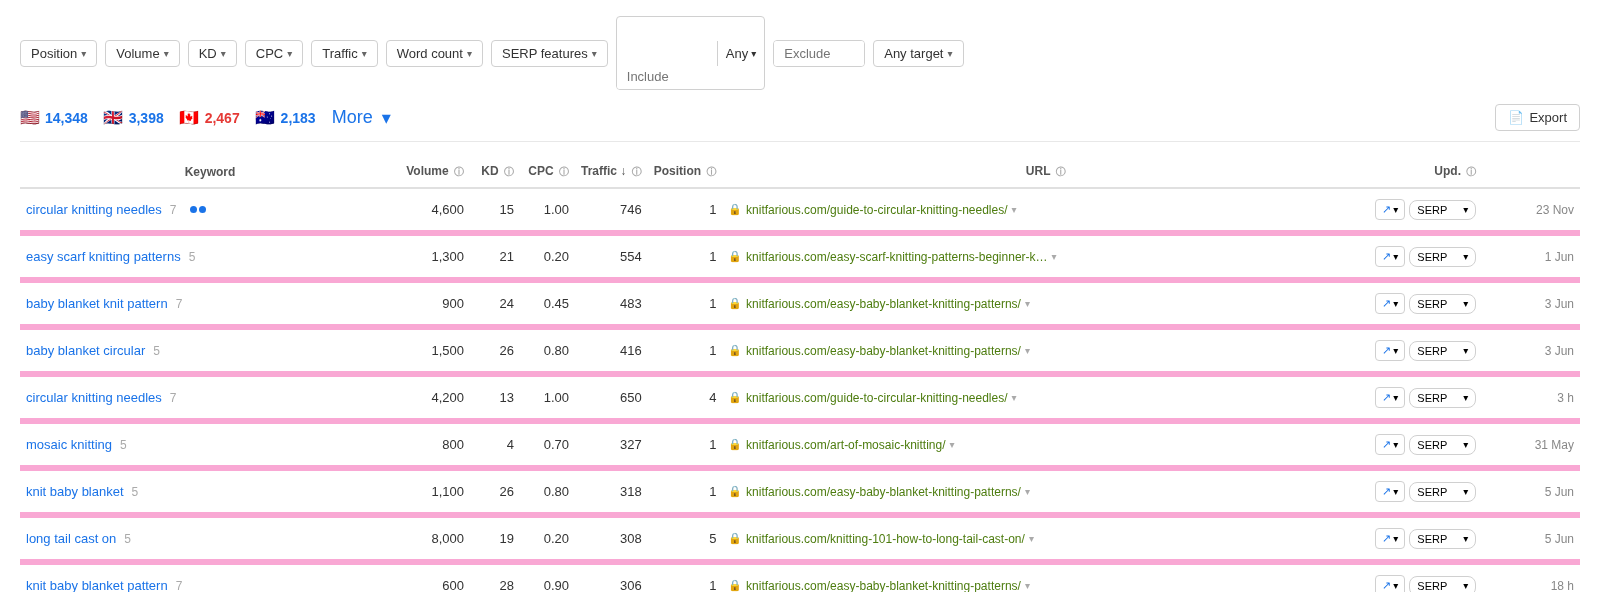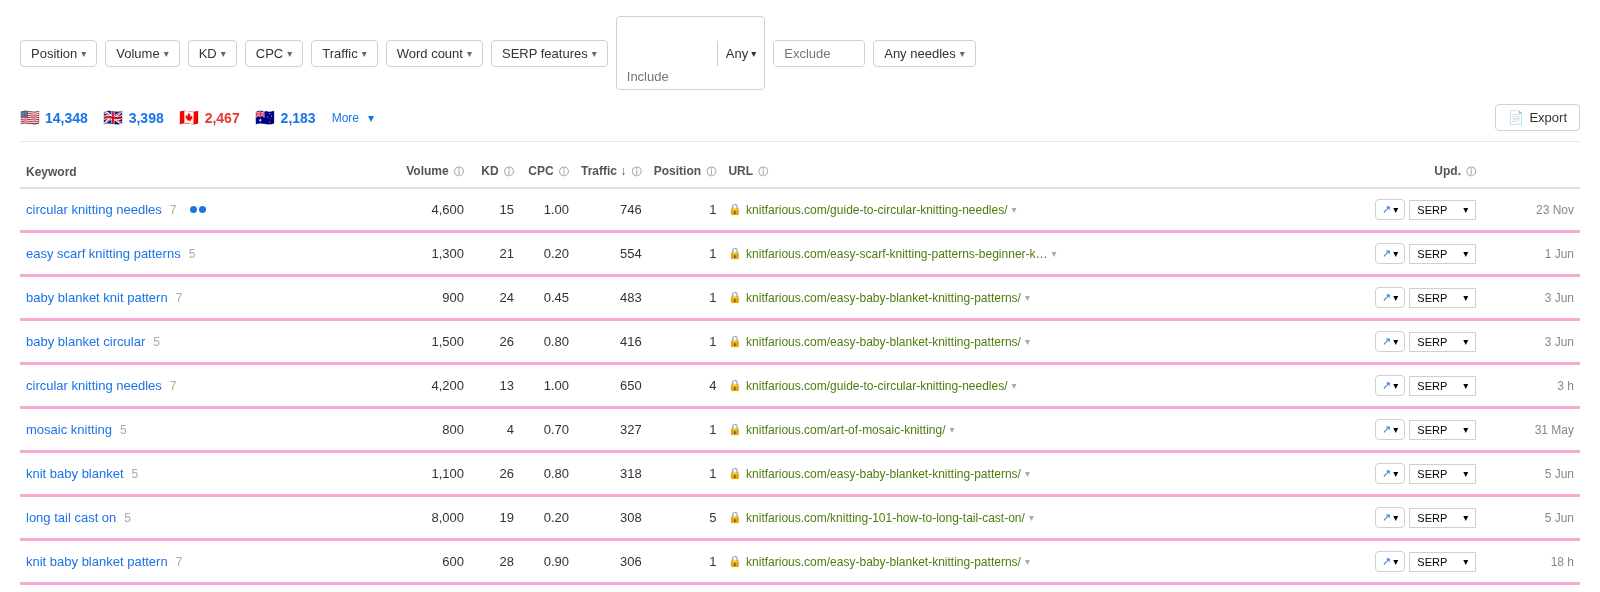--- a/index.html
+++ b/index.html
@@ -42,47 +42,47 @@
     }
     .exclude-field input {
       border: none; outline: none; padding: 5px 10px; font-size: 13px; color: #999; width: 90px;
     }
     
     .stats-row { display: flex; align-items: center; gap: 16px; margin-bottom: 14px; padding-bottom: 10px; border-bottom: 1px solid #e8e8e8; }
     .stat-item { display: flex; align-items: center; gap: 5px; }
     .flag { font-size: 16px; }
     .stat-count { color: #1a73e8; font-weight: 600; font-size: 14px; text-decoration: none; cursor: pointer; }
     .stat-count.red { color: #e53935; }
-    .more-btn { color: #1a73e8; cursor: pointer; display: flex; align-items: center; gap: 9px; font-size: 12px; }
+    .more-btn { color: #1a73e8; cursor: pointer; display: flex; align-items: center; gap: 9px; font-size: 18px; }
     .export-btn { margin-left: auto; display: flex; align-items: center; gap: 5px; color: #333; cursor: pointer; font-size: 13px; border: 1px solid #d0d0d0; border-radius: 4px; padding: 5px 12px; }
     
     table { width: 100%; border-collapse: collapse; }
     thead tr { border-bottom: 2px solid #e0e0e0; }
-    thead th { padding: 8px 6px; text-align: left; font-weight: 600; font-size: 12px; color: #555; white-space: nowrap; }
+    thead th { padding: 8px 6px; text-align: center; font-weight: 600; font-size: 12px; color: #555; white-space: nowrap; }
     thead th .sort-icon { font-size: 10px; color: #aaa; margin-left: 2px; }
     
-    tbody tr { border-bottom: 3px solid #f9a8d4; }
+    tbody tr { border-bottom: 6px solid #f9a8d4; }
     tbody td { padding: 10px 6px; vertical-align: middle; font-size: 13px; }
     
     .keyword-cell { display: flex; align-items: center; gap: 8px; }
     .keyword-link { color: #1a73e8; text-decoration: none; font-size: 13px; }
     .word-count-badge { color: #aaa; font-size: 12px; min-width: 12px; }
     
     .num-cell { text-align: right; color: #333; }
     .traffic-cell { text-align: right; font-weight: 500; }
     
     .url-cell { display: flex; align-items: center; gap: 4px; max-width: 380px; }
     .lock-icon { color: #4caf50; font-size: 11px; }
     .url-link { color: #4d7c0f; text-decoration: none; font-size: 12px; white-space: nowrap; overflow: hidden; text-overflow: ellipsis; max-width: 340px; }
     .url-dropdown { color: #aaa; font-size: 10px; cursor: pointer; }
     
     .trend-btn { display: inline-flex; align-items: center; gap: 2px; border: 1px solid #d0d0d0; border-radius: 4px; padding: 3px 6px; cursor: pointer; font-size: 11px; background: #fff; }
     .trend-icon { color: #1a73e8; font-size: 11px; }
     
-    .serp-btn { display: inline-flex; align-items: center; gap: 16px; border: 1px solid #d0d0d0; border-radius: 0; padding: 3px 7px; cursor: pointer; font-size: 11px; background: #fff; }
+    .serp-btn { display: inline-flex; align-items: center; gap: 16px; border: 1px solid #d0d0d0; border-radius: 8px; padding: 3px 7px; cursor: pointer; font-size: 11px; background: #fff; }
     
     .date-cell { color: #888; font-size: 12px; white-space: nowrap; text-align: right; }
     
     .action-cell { display: flex; align-items: center; gap: 4px; }
     
     .th-keyword { width: 380px; }
     .th-vol { width: 70px; text-align: right; }
     .th-kd { width: 50px; text-align: right; }
     .th-cpc { width: 55px; text-align: right; }
     .th-traffic { width: 70px; text-align: right; }
@@ -128,21 +128,21 @@
       <input type="text" placeholder="Include" style="">
       <div class="any-btn">
         <span>Any</span>
         <span class="arrow">▾</span>
       </div>
     </div>
     <div class="exclude-field">
       <input type="text" placeholder="Exclude" style="">
     </div>
     <button class="filter-btn">
-      <span>Any needles</span>
+      <span>Any target</span>
       <span class="arrow">▾</span>
     </button>
   </div>
 
   <div class="stats-row">
     <div class="stat-item">
       <span class="flag">🇺🇸</span>
       <span class="stat-count">14,348</span>
     </div>
     <div class="stat-item">

